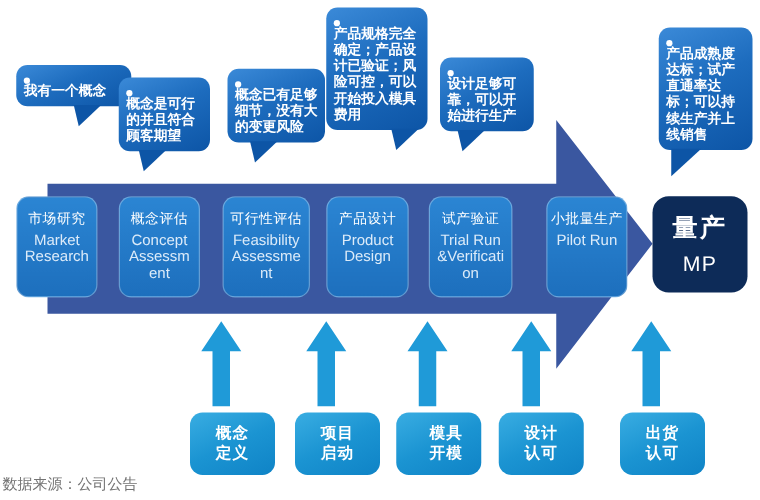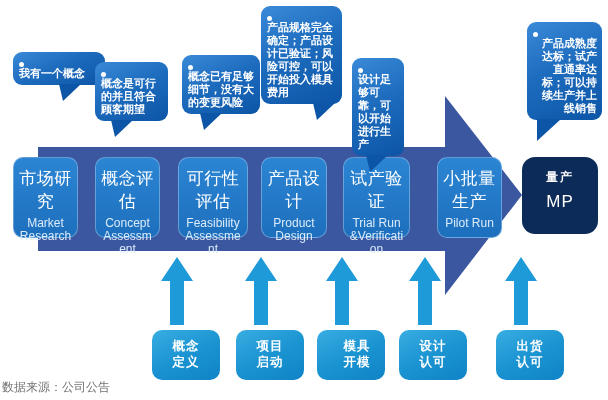--- a/index.html
+++ b/index.html
@@ -18,39 +18,39 @@
   .bubble::after{
     content:"";position:absolute;top:100%;width:0;height:0;margin-top:-1px;
     border-top:17px solid #0d55a6;border-left:4px solid transparent;border-right:18px solid transparent;
   }
   .bubble-item{display:flex;align-items:flex-start;flex-direction:column;}
   .bullet-dot{flex:none;width:5px;height:5px;border-radius:50%;background:#fff;margin:4px 4px 0 0;}
   .b1{left:13px;top:52px;width:92px;}  .b1::after{left:46px;}
   .b2{left:95px;top:62px;width:73px;}  .b2::after{left:16px;}
   .b3{left:182px;top:55px;width:78px;} .b3::after{left:18px;}
   .b4{left:261px;top:6px;width:81px;}  .b4::after{left:52px;}
-  .b5{left:352px;top:58px;width:52px;} .b5::after{left:14px;}
-  .b6{left:527px;top:22px;width:75px;text-align:right;} .b6::after{left:10px;border-top:22px solid #0d55a6;border-left:0;border-right:24px solid transparent;}
+  .b5{left:352px;top:46px;width:75px;} .b5::after{left:14px;}
+  .b6{left:527px;top:22px;width:75px;} .b6::after{left:10px;border-top:22px solid #0d55a6;border-left:0;border-right:24px solid transparent;}
   
   .stage{
     position:absolute;z-index:3;top:157px;height:81px;box-sizing:border-box;
     background:linear-gradient(180deg,#2b85d3 0%,#1d6fbd 100%);
     border:1px solid rgba(255,255,255,.3);border-radius:10px;
     color:#fff;text-align:center;padding-top:9px;
   }
-  .stage-zh{font-size:17px;letter-spacing:.5px;margin-bottom:4px;}
+  .stage-zh{font-size:11px;letter-spacing:.5px;margin-bottom:4px;}
   .stage-en{font-size:12px;line-height:13px;color:#dcebf9;overflow-wrap:anywhere;word-break:break-word;padding:0 4px;}
   .s1{left:13px;width:65px;} .s2{left:95px;width:65px;} .s3{left:178px;width:70px;}
   .s4{left:261px;width:66px;} .s5{left:343px;width:67px;} .s6{left:437px;width:65px;}
   
   .mp-box{
     position:absolute;z-index:4;left:522px;top:157px;width:76px;height:77px;box-sizing:border-box;
     background:#0d2b58;border-radius:13px;color:#fff;text-align:center;padding-top:12px;
   }
-  .mp-zh{font-size:12px;font-weight:700;letter-spacing:2px;}
+  .mp-zh{font-size:20px;font-weight:700;letter-spacing:2px;}
   .mp-en{font-size:17px;margin-top:6px;letter-spacing:1px;}
   
   .gate{
     position:absolute;z-index:3;top:330px;width:68px;height:50px;box-sizing:border-box;
     background:linear-gradient(155deg,#39ade2 0%,#1b94d2 50%,#0f83c6 100%);
     border-radius:10px;color:#fff;font-weight:700;font-size:12.5px;line-height:16px;
     text-align:center;padding-top:8px;letter-spacing:1px;
   }
   .g1{left:152px;} .g2{left:236px;} .g3{left:317px;padding-left:12px;} .g4{left:399px;} .g5{left:496px;}
   

